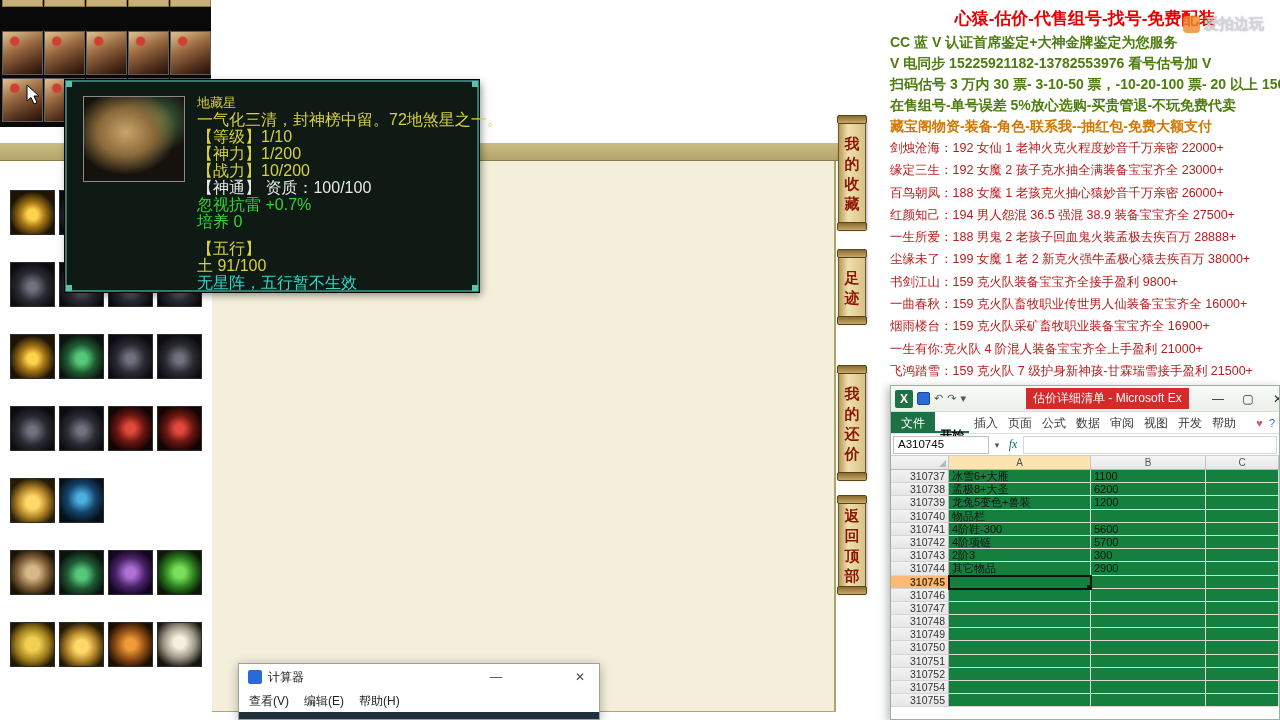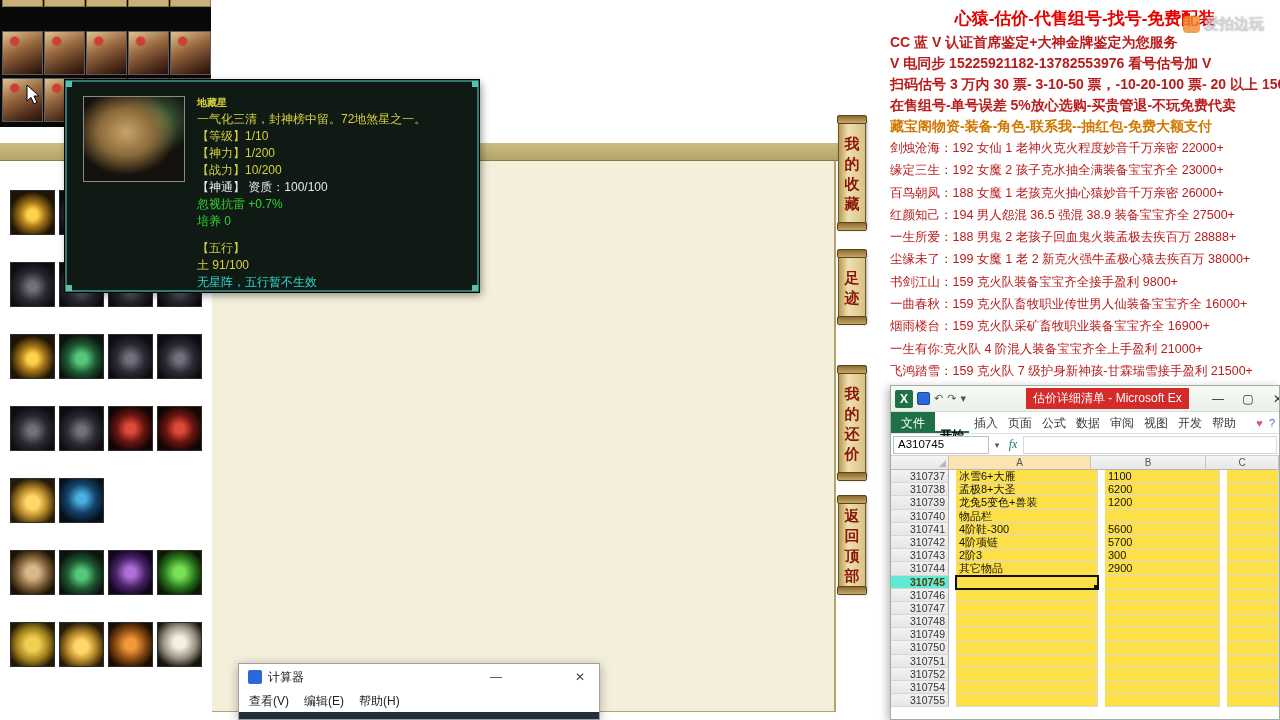--- a/index.html
+++ b/index.html
@@ -34,39 +34,39 @@
 .it-white-cone{background:radial-gradient(circle at 50% 45%,#f5f0e0 18%,#9a9585 50%,#15130d 82%);}
 
 
 .tooltip{position:absolute;left:65px;top:80px;width:414px;height:212px;z-index:6;
   background:#0e1a13;border:2px solid #2f7a6c;box-shadow:0 0 0 1px #000,2px 3px 8px rgba(0,0,0,.45);}
 .tt-corner{position:absolute;width:6px;height:6px;background:#5cc0ae;}
 .tt-portrait{position:absolute;left:16px;top:14px;width:102px;height:86px;border:1px solid #8a8a8a;
   background:radial-gradient(ellipse at 42% 42%,#caa36a 0%,#8a6a3a 34%,rgba(0,0,0,0) 62%),
   radial-gradient(ellipse at 72% 28%,#4a7a4a 0%,rgba(0,0,0,0) 38%),#15120d;}
 .tt-text{position:absolute;left:130px;top:12px;right:6px;}
-.tt-line{font-size:12px;line-height:17px;white-space:nowrap;}
-.tt-b{font-size:10px;font-weight:bold;}
+.tt-line{font-size:16px;line-height:17px;white-space:nowrap;}
+.tt-b{font-size:13px;font-weight:normal;}
 .tt-yellow{color:#d6d040;} .tt-green{color:#35d435;} .tt-cyan{color:#35d4c8;} .tt-white{color:#e8e8e8;}
 .tt-sp{height:10px;}
 
 
 .scroll-tab{position:absolute;left:838px;width:28px;z-index:4;cursor:pointer;
   background:linear-gradient(90deg,#b89a58,#efe0b0 35%,#d8c186);
   border:1px solid #6e5a28;border-radius:3px;box-shadow:1px 1px 3px rgba(0,0,0,.35);
   display:flex;flex-direction:column;align-items:center;justify-content:center;gap:5px;}
 .scroll-tab::before,.scroll-tab::after{content:"";position:absolute;left:-2px;right:-2px;height:7px;
   background:linear-gradient(#8a6a30,#c8a868);border:1px solid #5a4518;border-radius:2px;}
 .scroll-tab::before{top:-3px;} .scroll-tab::after{bottom:-3px;}
 .scroll-tab .ch{color:#8a1500;font-size:15px;font-weight:bold;line-height:1;}
 
 
 .ad-panel{position:absolute;left:882px;top:0;width:398px;height:392px;background:#fff;padding:6px 0 0 8px;}
 .ad-title{color:#e60000;font-size:17px;font-weight:bold;text-align:center;line-height:26px;white-space:nowrap;}
-.ad-red{color:#b91c1c;font-size:14px;font-weight:bold;line-height:21px;white-space:nowrap;}
+.ad-red{color:#4d7c0f;font-size:14px;font-weight:bold;line-height:21px;white-space:nowrap;}
 .ad-orange{color:#d07800;font-size:14px;font-weight:bold;line-height:21px;white-space:nowrap;}
 .ad-black{color:#b91c1c;font-size:12.5px;line-height:22.3px;white-space:nowrap;}
 
 
 .watermark{position:absolute;left:1183px;top:15px;display:flex;align-items:center;gap:4px;opacity:.8;z-index:3;}
 .wm-logo{width:17px;height:17px;background:#f08a2a;border-radius:4px;}
 .wm-text{color:#c9c9cf;font-size:15px;font-weight:bold;text-shadow:0 0 2px rgba(120,120,120,.6);}
 
 
 .excel{position:absolute;left:890px;top:385px;width:390px;height:335px;background:#fff;z-index:7;
@@ -93,25 +93,25 @@
 .xl-nb-drop{font-size:9px;color:#555;width:12px;text-align:center;}
 .xl-fx{font-family:"Liberation Serif",serif;font-style:italic;font-size:12px;color:#0f766e;width:16px;text-align:center;}
 .xl-formulafield{flex:1;height:18px;border:1px solid #d8d8d8;background:#fff;}
 .xl-colhdr,.xl-row{display:grid;grid-template-columns:58px 142px 115px 1fr;}
 .xl-colhdr{height:14px;}
 .xl-ch,.xl-corner{background:linear-gradient(#f5f5f5,#e7e7e7);border-right:1px solid #c4c4c4;
   border-bottom:1px solid #b8b8b8;font-size:10px;color:#555;text-align:center;line-height:13px;}
 .xl-corner{position:relative;}
 .xl-corner::after{content:"";position:absolute;right:2px;bottom:2px;border-left:7px solid transparent;border-bottom:7px solid #b8b8b8;}
 .sel-colhdr{background:#fbe3b2;}
-.xl-row{height:13.2px;gap:7px;}
+.xl-row{height:13.2px;}
 .xl-rowhdr{background:linear-gradient(#f2f2f2,#e6e6e6);border-right:1px solid #b4b4b4;border-bottom:1px solid #d6d6d6;
   font-size:10.5px;color:#333;text-align:right;padding-right:3px;line-height:12.5px;overflow:hidden;}
-.sel-hdr{background:#5eead4;font-weight:bold;color:#5a3a00;}
-.xl-cell{background:#fde047;border-right:1px solid #d8d8d8;border-bottom:1px solid #d8d8d8;
+.sel-hdr{background:#fdba74;font-weight:bold;color:#5a3a00;}
+.xl-cell{background:#15803d;border-right:1px solid #d8d8d8;border-bottom:1px solid #d8d8d8;
   font-size:11px;line-height:12.5px;padding:0 3px;white-space:nowrap;overflow:hidden;color:#111;}
 .xl-b{}
 .sel-cell{outline:2px solid #111;outline-offset:-1px;position:relative;z-index:2;}
 .sel-cell::after{content:"";position:absolute;right:-1px;bottom:-1px;width:4px;height:4px;background:#111;}
 
 
 .calc{position:absolute;left:238px;top:663px;width:362px;height:57px;background:#fff;z-index:7;
   border:1px solid #a0a0a0;box-shadow:0 2px 10px rgba(0,0,0,.3);}
 .calc-titlebar{height:26px;display:flex;align-items:center;gap:6px;padding:0 9px;font-size:12px;color:#111;}
 .calc-icon{width:14px;height:14px;background:#2a6ad8;border-radius:2px;}

